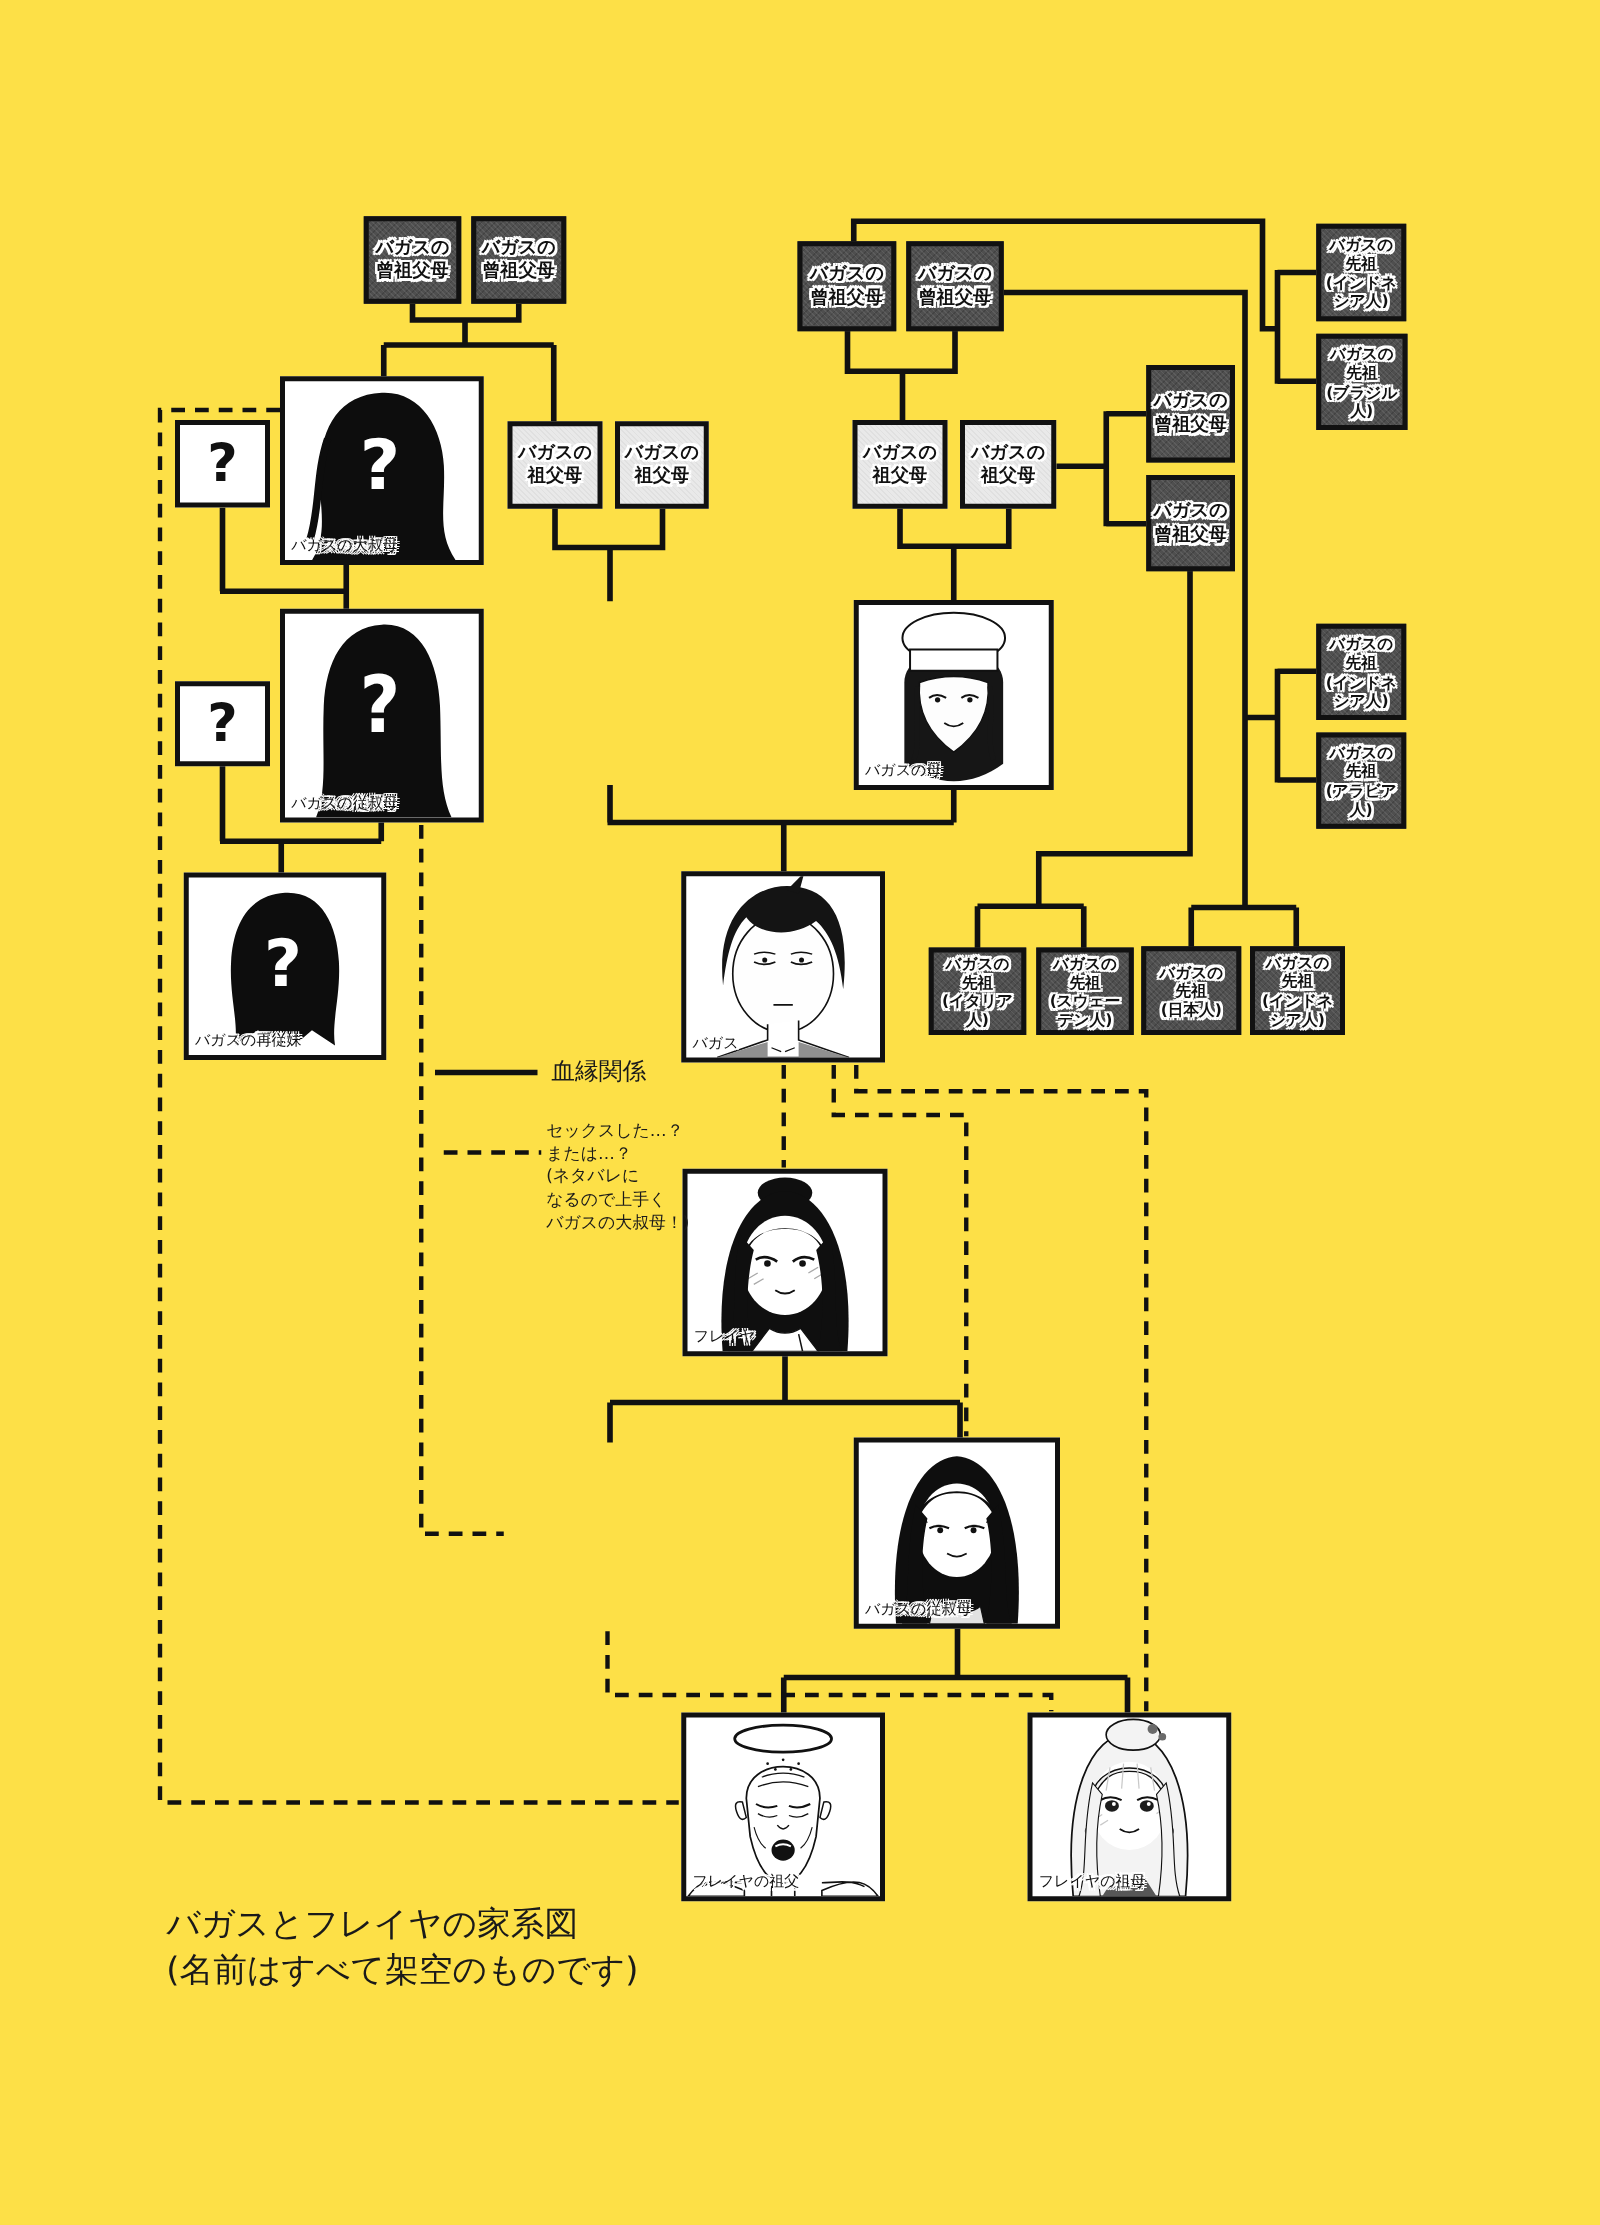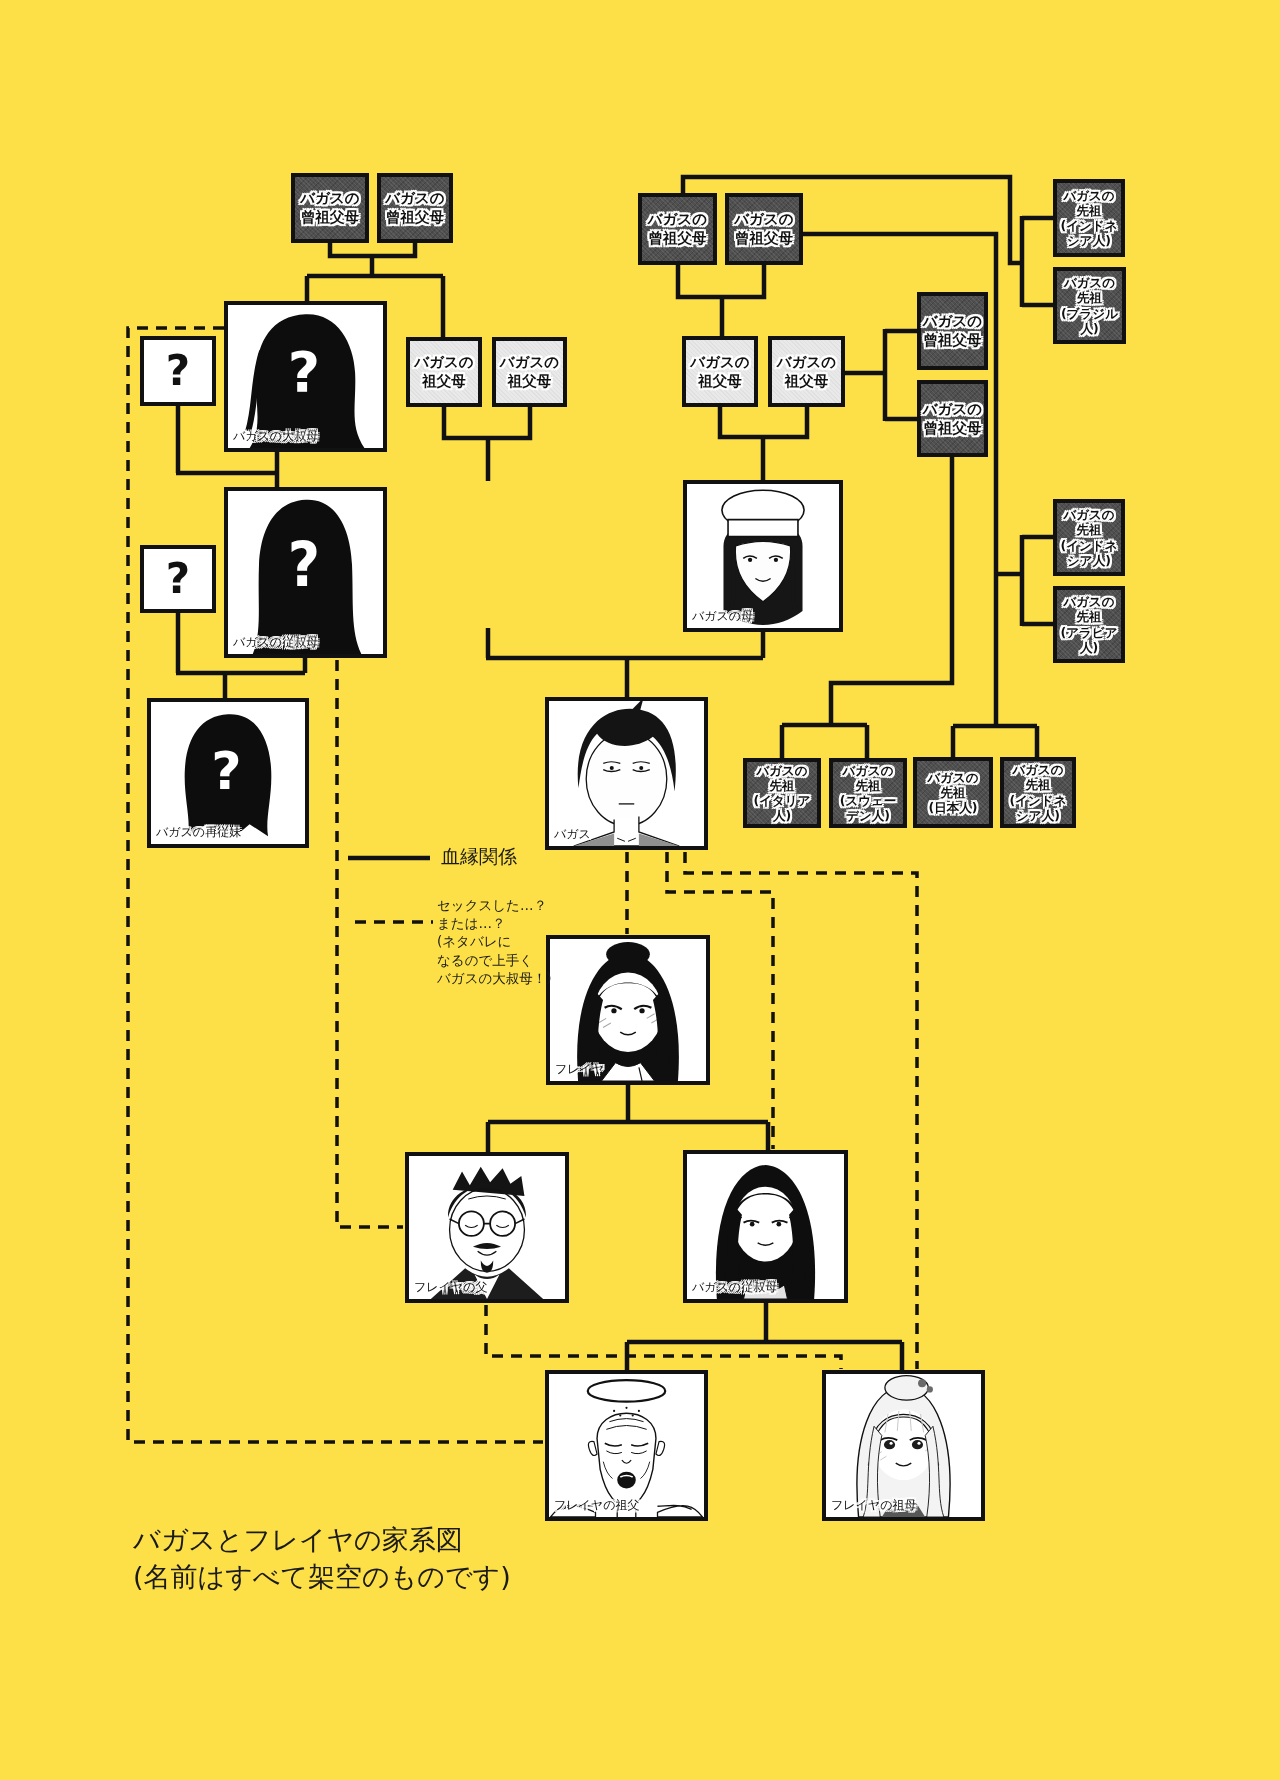--- a/index.html
+++ b/index.html
@@ -246,38 +246,20 @@
         <circle cx="59.5" cy="43" r="1.3" fill="#111"></circle>
       <path d="M45 66 h10" stroke="#111" stroke-width="1.3"></path>
       <path d="M42 76 L42 84 L16 93 L84 93 L58 84 L58 74" fill="#fff" stroke="#111" stroke-width="1.3"></path>
       <path d="M58 85 L84 93 L58 93 Z" fill="#909090"></path>
       <path d="M42 85 L16 93 L42 93 Z" fill="#909090"></path>
       <path d="M44 88 l5 2 M56 88 l-5 2" stroke="#111" stroke-width="1" fill="none"></path>
     </svg>
     <span class="plabel">バガス</span>
   </div>
 
-  <div class="node photo" style="left:405px;top:1152px;width:164px;height:151px">
-    <svg class="portrait" viewBox="0 0 100 93" preserveAspectRatio="none">
-      <ellipse cx="50" cy="48" rx="24" ry="27" fill="#fff" stroke="#111" stroke-width="1.3"></ellipse>
-      <path d="M25 40 C24 12 76 12 75 40 C70 24 60 20 50 20 C40 20 30 24 25 40 Z" fill="#141414"></path>
-      <path d="M28 22 L34 10 L39 19 L46 7 L52 17 L60 8 L65 18 L72 13 L74 26 Z" fill="#141414"></path>
-      <path d="M38 28 q12 -4 24 0 M40 23 q10 -3 20 0" stroke="#111" stroke-width="1" fill="none"></path>
-      <circle cx="40" cy="44" r="8" fill="none" stroke="#111" stroke-width="1.8"></circle>
-      <circle cx="60" cy="44" r="8" fill="none" stroke="#111" stroke-width="1.8"></circle>
-      <path d="M48 44 h4 M32 44 l-6 -3 M68 44 l6 -3" stroke="#111" stroke-width="1.6" fill="none"></path>
-      <path d="M36 45 q4 3 8 0 M56 45 q4 3 8 0" stroke="#111" stroke-width="1.2" fill="none"></path>
-      <path d="M41 59 q9 -5 18 0 q-9 3 -18 0 Z" fill="#141414"></path>
-      <path d="M44 62 q6 5 12 0" stroke="#111" stroke-width="1.3" fill="none"></path>
-      <path d="M46 68 q4 7 8 0 q0 8 -4 8 q-4 0 -4 -8 Z" fill="#141414"></path>
-      <path d="M14 93 L36 73 Q50 84 64 73 L86 93 Z" fill="#1d1d1d"></path>
-      <path d="M42 77 L50 93 L58 77 Q50 83 42 77 Z" fill="#fff"></path>
-    </svg>
-    <span class="plabel">フレイヤの父</span>
-  </div>
 
   <div class="node photo" style="left:683px;top:1150px;width:165px;height:153px">
     <svg class="portrait" viewBox="0 0 100 93" preserveAspectRatio="none">
       <path d="M19 93 C15 35 32 8 50 7 C68 8 85 35 81 93 Z" fill="#0e0e0e"></path>
       <ellipse cx="50" cy="45" rx="20" ry="24" fill="#fff"></ellipse>
       <path d="M29 43 C29 19 71 19 71 43 C66 28 58 26 50 26 C42 26 34 28 29 43 Z" fill="#0e0e0e"></path>
       <path d="M36 44 q4.5 -2.5 10 0" stroke="#111" stroke-width="1.8" fill="none"></path>
       <path d="M54 44 q4.5 -2.5 10 0" stroke="#111" stroke-width="1.8" fill="none"></path>
       <circle cx="41.5" cy="45" r="1.5" fill="#111"></circle>
         <circle cx="58.5" cy="45" r="1.5" fill="#111"></circle>

